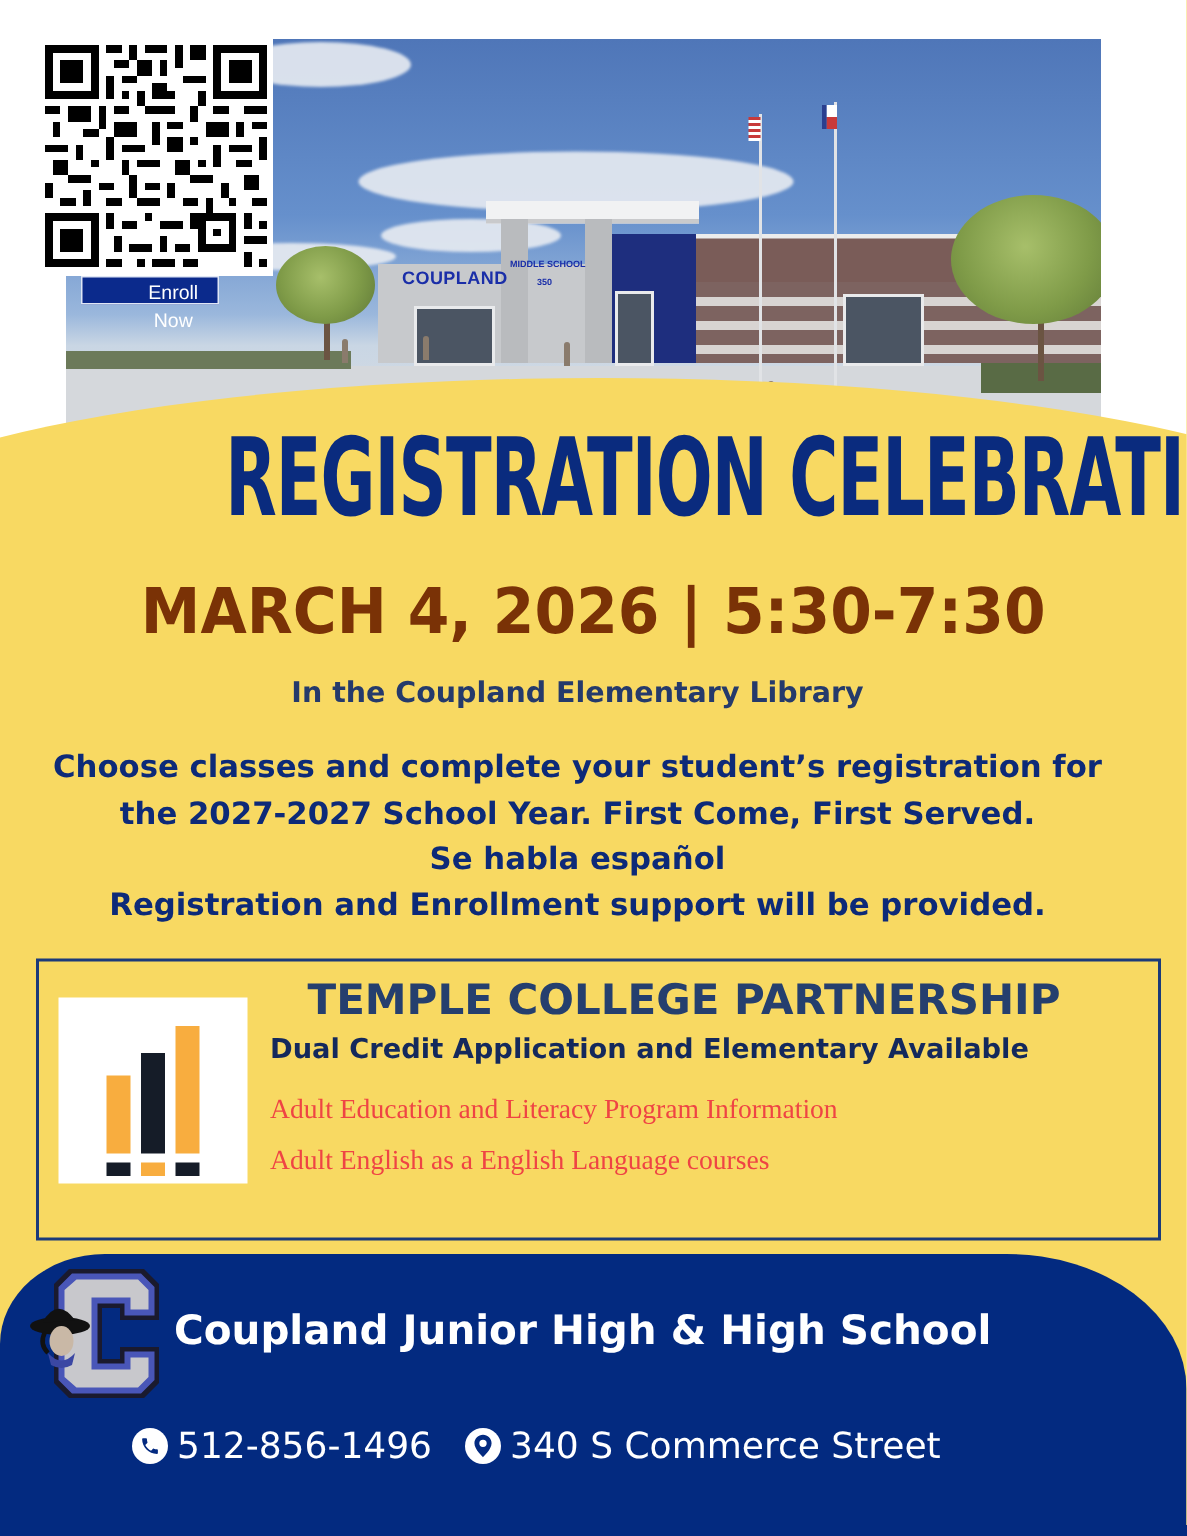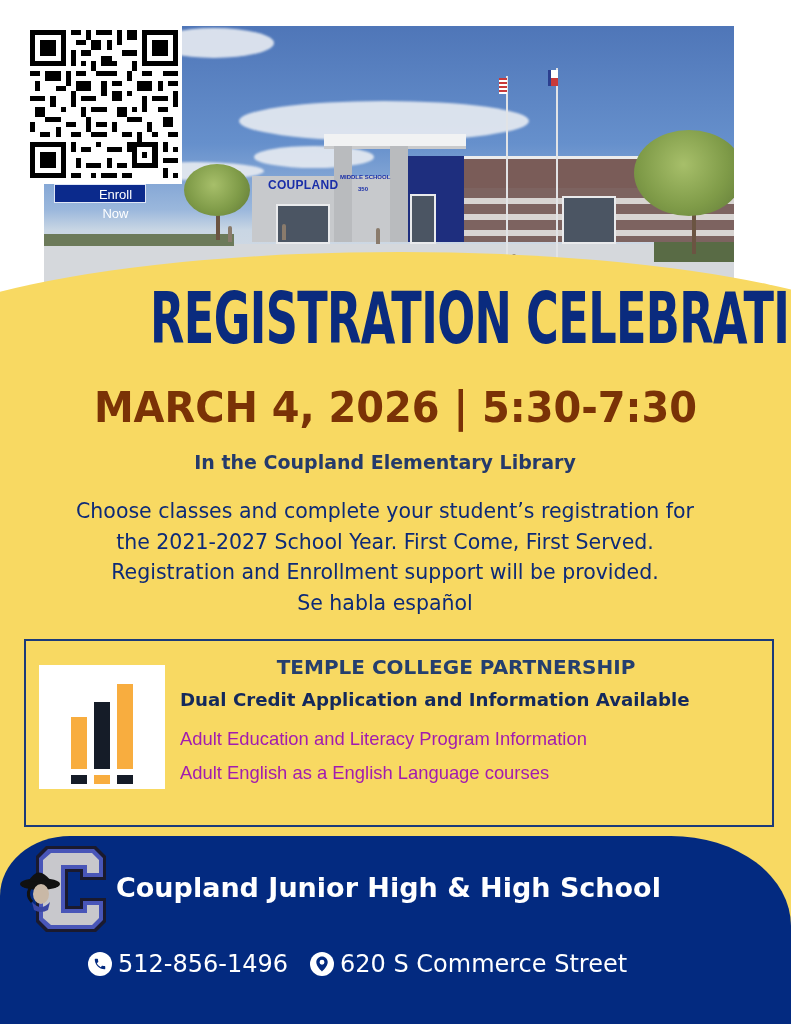--- a/index.html
+++ b/index.html
@@ -69,42 +69,42 @@
     .location {
       left: 0; top: 448px; width: 770px; text-align: center;
       font-family: "DejaVu Sans", sans-serif; font-weight: bold; color: #253a6b;
       font-size: 19px; line-height: 28px;
     }
     .desc {
       left: 0; top: 496px; width: 770px; text-align: center;
       font-family: "DejaVu Sans", sans-serif; color: #0d2a78;
       font-size: 20.5px; line-height: 30.5px;
     }
-    .desc div { white-space: nowrap; }
+    .desc div { white-space: nowrap; font-weight: bold; }
 
     
     .partner-box {
       left: 24px; top: 639px; width: 750px; height: 188px;
       border: 2px solid #1b3a7a; box-sizing: border-box;
     }
     .tc-logo { position: absolute; left: 13px; top: 24px; width: 126px; height: 124px; background: #ffffff; }
     .bar { position: absolute; }
     .partner-title {
       position: absolute; left: 150px; top: 12px; width: 560px; text-align: center;
       font-family: "DejaVu Sans", sans-serif; font-weight: bold; color: #253f6e;
-      font-size: 20px; line-height: 28px;
+      font-size: 28px; line-height: 28px;
     }
     .partner-sub {
       position: absolute; left: 154px; top: 46px; white-space: nowrap;
       font-family: "DejaVu Sans", sans-serif; font-weight: bold; color: #14295c;
       font-size: 18.2px; line-height: 26px;
     }
     .partner-line {
       position: absolute; left: 154px; white-space: nowrap;
-      font-family: Liberation Sans, sans-serif; color: #a21caf;
+      font-family: Liberation Serif, serif; color: #ef4444;
       font-size: 18.4px; line-height: 26px;
     }
 
     
     .footer {
       left: 0; top: 836px; width: 791px; height: 188px; background: #032a80;
       border-radius: 70px 120px 0 0 / 60px 90px 0 0;
     }
     .school-logo { left: 16px; top: 842px; width: 94px; height: 94px; }
     .school-name {
@@ -182,36 +182,36 @@
 <div class="abs enroll-btn">Enroll Now</div>
 
 <div class="abs yellow-blob"></div>
 
 <div class="abs title">REGISTRATION CELEBRATION</div>
 <div class="abs date">MARCH 4, 2026 | 5:30-7:30</div>
 <div class="abs location">In the Coupland Elementary Library</div>
 
 <div class="abs desc">
   <div>Choose classes and complete your student’s registration for</div>
-  <div>the 2021-2027 School Year. First Come, First Served.</div>
+  <div>the 2027-2027 School Year. First Come, First Served.</div>
+  <div>Se habla español</div>
   <div>Registration and Enrollment support will be provided.</div>
-  <div>Se habla español</div>
 </div>
 
 <div class="abs partner-box">
   <div class="tc-logo">
     <div class="bar" style="left:32px;top:52px;width:16px;height:52px;background:#f8ad3f;"></div>
     <div class="bar" style="left:55px;top:37px;width:16px;height:67px;background:#151c28;"></div>
     <div class="bar" style="left:78px;top:19px;width:16px;height:85px;background:#f8ad3f;"></div>
     <div class="bar" style="left:32px;top:110px;width:16px;height:9px;background:#151c28;"></div>
     <div class="bar" style="left:55px;top:110px;width:16px;height:9px;background:#f8ad3f;"></div>
     <div class="bar" style="left:78px;top:110px;width:16px;height:9px;background:#151c28;"></div>
   </div>
   <div class="partner-title">TEMPLE COLLEGE PARTNERSHIP</div>
-  <div class="partner-sub">Dual Credit Application and Information Available</div>
+  <div class="partner-sub">Dual Credit Application and Elementary Available</div>
   <div class="partner-line" style="top:85px;">Adult Education and Literacy Program Information</div>
   <div class="partner-line" style="top:119px;">Adult English as a English Language courses</div>
 </div>
 
 <div class="abs footer"></div>
 
 <svg class="abs school-logo" viewBox="0 0 94 94">
 
   <path d="M30 4 H80 L90 14 V38 H64 V30 H52 V64 H64 V56 H90 V80 L80 90 H30 L20 80 V14 Z" fill="#1a1a2e"></path>
   <path d="M32 7 H78 L87 16 V35 H67 V27 H49 V67 H67 V59 H87 V78 L78 87 H32 L23 78 V16 Z" fill="#4956b8"></path>
@@ -234,15 +234,15 @@
         </svg>
     </span>
     <span>512-856-1496</span>
   </div>
   <div class="contact-item">
     <span class="ico-circle">
       <svg width="14" height="16" viewBox="0 0 24 28">
           <path fill="#032a80" d="M12 1C6.5 1 2 5.4 2 10.9 2 18.3 12 27 12 27s10-8.7 10-16.1C22 5.4 17.5 1 12 1zm0 14.2a4.3 4.3 0 1 1 0-8.6 4.3 4.3 0 0 1 0 8.6z"></path>
         </svg>
     </span>
-    <span>620 S Commerce Street</span>
+    <span>340 S Commerce Street</span>
   </div>
 </div>
 
 </body></html>

